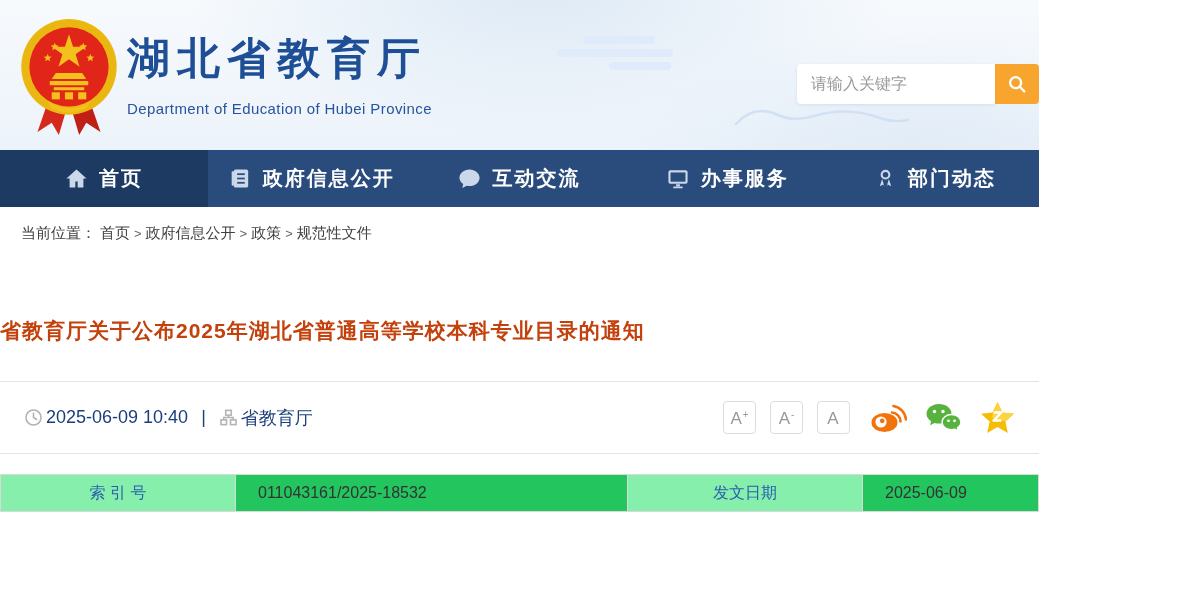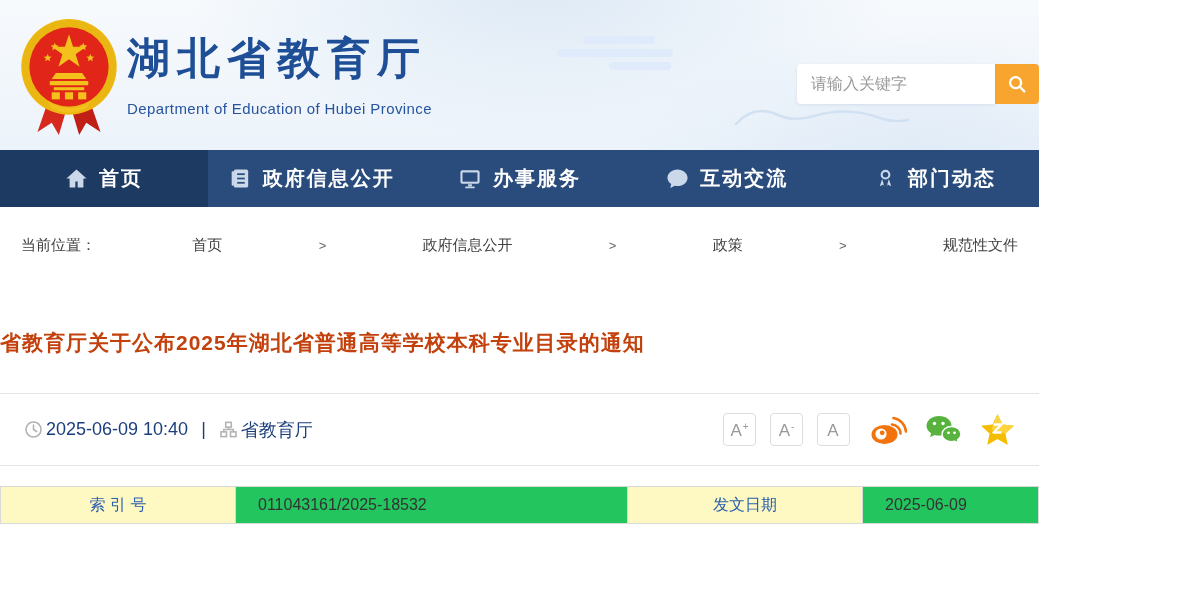--- a/index.html
+++ b/index.html
@@ -45,21 +45,21 @@
   
   .nav { display:flex; height:57px; background:#2a4c7c; }
   .nav-item {
     flex:1; display:flex; align-items:center; justify-content:center; gap:11px;
     color:#ffffff; font-size:20px; font-weight:bold; letter-spacing:2px; cursor:pointer;
   }
   .nav-item.active { background:#1d3a62; }
   .nav-ic { display:flex; }
 
   
-  .breadcrumb { padding:29px 21px 14px; font-size:15px; color:#404040; display:flex; gap:4px; align-items:center;justify-content:space-between; }
+  .breadcrumb { padding:17px 21px 14px; font-size:15px; color:#404040; display:flex; gap:4px; align-items:center; }
   .breadcrumb .sep { color:#666; font-size:13px; }
   .breadcrumb a { color:#404040; text-decoration:none; cursor:pointer; }
 
   
   .article-title { margin-top:60px; font-size:21px; font-weight:bold; color:#c2410c; letter-spacing:1px; }
   .meta-bar {
     margin-top:36px; border-top:1px solid #e4e4e4; border-bottom:1px solid #e4e4e4;
     height:73px; display:flex; align-items:center; justify-content:space-between; padding:0 24px;
   }
   .meta-left { display:flex; align-items:center; gap:3px; font-size:18px; color:#1c3f7c; }
@@ -69,21 +69,21 @@
     width:33px; height:33px; background:#fff; border:1px solid #ddd; border-radius:4px;
     color:#999; font-size:17px; cursor:pointer; display:flex; align-items:flex-end; justify-content:center;
     padding-bottom:4px; font-family:"Liberation Sans", sans-serif; margin-right:2px;
   }
   .font-btn sup { font-size:10px; line-height:1; margin-left:1px; position:relative; top:-9px; }
   .share-ic { cursor:pointer; display:flex; margin-left:6px; }
 
   
   .doc-table { width:100%; border-collapse:collapse; margin-top:20px; table-layout:fixed; }
   .doc-table td { border:1px solid #d9d9d9; height:37px; font-size:16px; }
-  .doc-table td.lbl { background:#fef9c3; color:#2a5fae; text-align:center; }
+  .doc-table td.lbl { background:#86efac; color:#2a5fae; text-align:center; }
   .doc-table td.val { background:#22c55e; color:#333; padding-left:22px; }
   .w1 { width:235px; } .w2 { width:392px; } .w3 { width:235px; }
 </style>
 </head>
 <body>
 
 <div class="page">
 
   <div class="header">
     <div class="cloud-flat">
@@ -155,36 +155,36 @@
               <line x1="8.5" y1="7.5" x2="16.5" y2="7.5"></line>
               <line x1="8.5" y1="12" x2="16.5" y2="12"></line>
               <line x1="8.5" y1="16.5" x2="16.5" y2="16.5"></line>
             </g>
           </svg>
       </span>
       <span>政府信息公开</span>
     </div>
     <div class="nav-item">
       <span class="nav-ic">
+        <svg width="23" height="23" viewBox="0 0 24 24" fill="#cbd8e9">
+            <path d="M12 2.5c-5.8 0-10.5 3.9-10.5 8.7 0 2.7 1.5 5 3.9 6.6L4.5 22l4.7-2.4c.9.2 1.8.3 2.8.3 5.8 0 10.5-3.9 10.5-8.7S17.8 2.5 12 2.5z"></path>
+          </svg>
+      </span>
+      <span>互动交流</span>
+    </div>
+    <div class="nav-item">
+      <span class="nav-ic">
         <svg width="24" height="23" viewBox="0 0 24 24">
             <rect x="2" y="3.5" width="20" height="14" rx="2" fill="#cbd8e9"></rect>
             <rect x="4.2" y="5.7" width="15.6" height="9.6" fill="#2a4c7c"></rect>
             <rect x="10" y="18" width="4" height="2.2" fill="#cbd8e9"></rect>
             <rect x="7" y="20.4" width="10" height="1.8" rx="0.9" fill="#cbd8e9"></rect>
           </svg>
       </span>
       <span>办事服务</span>
-    </div>
-    <div class="nav-item">
-      <span class="nav-ic">
-        <svg width="23" height="23" viewBox="0 0 24 24" fill="#cbd8e9">
-            <path d="M12 2.5c-5.8 0-10.5 3.9-10.5 8.7 0 2.7 1.5 5 3.9 6.6L4.5 22l4.7-2.4c.9.2 1.8.3 2.8.3 5.8 0 10.5-3.9 10.5-8.7S17.8 2.5 12 2.5z"></path>
-          </svg>
-      </span>
-      <span>互动交流</span>
     </div>
     <div class="nav-item">
       <span class="nav-ic">
         <svg width="23" height="23" viewBox="0 0 24 24" fill="#cbd8e9">
             <circle cx="12" cy="8" r="4" fill="none" stroke="#cbd8e9" stroke-width="2.2"></circle>
             <path d="M8.5 12.5 6 20l3.7-1.8L11 21Z"></path>
             <path d="M15.5 12.5 18 20l-3.7-1.8L13 21Z"></path>
           </svg>
       </span>
       <span>部门动态</span>

